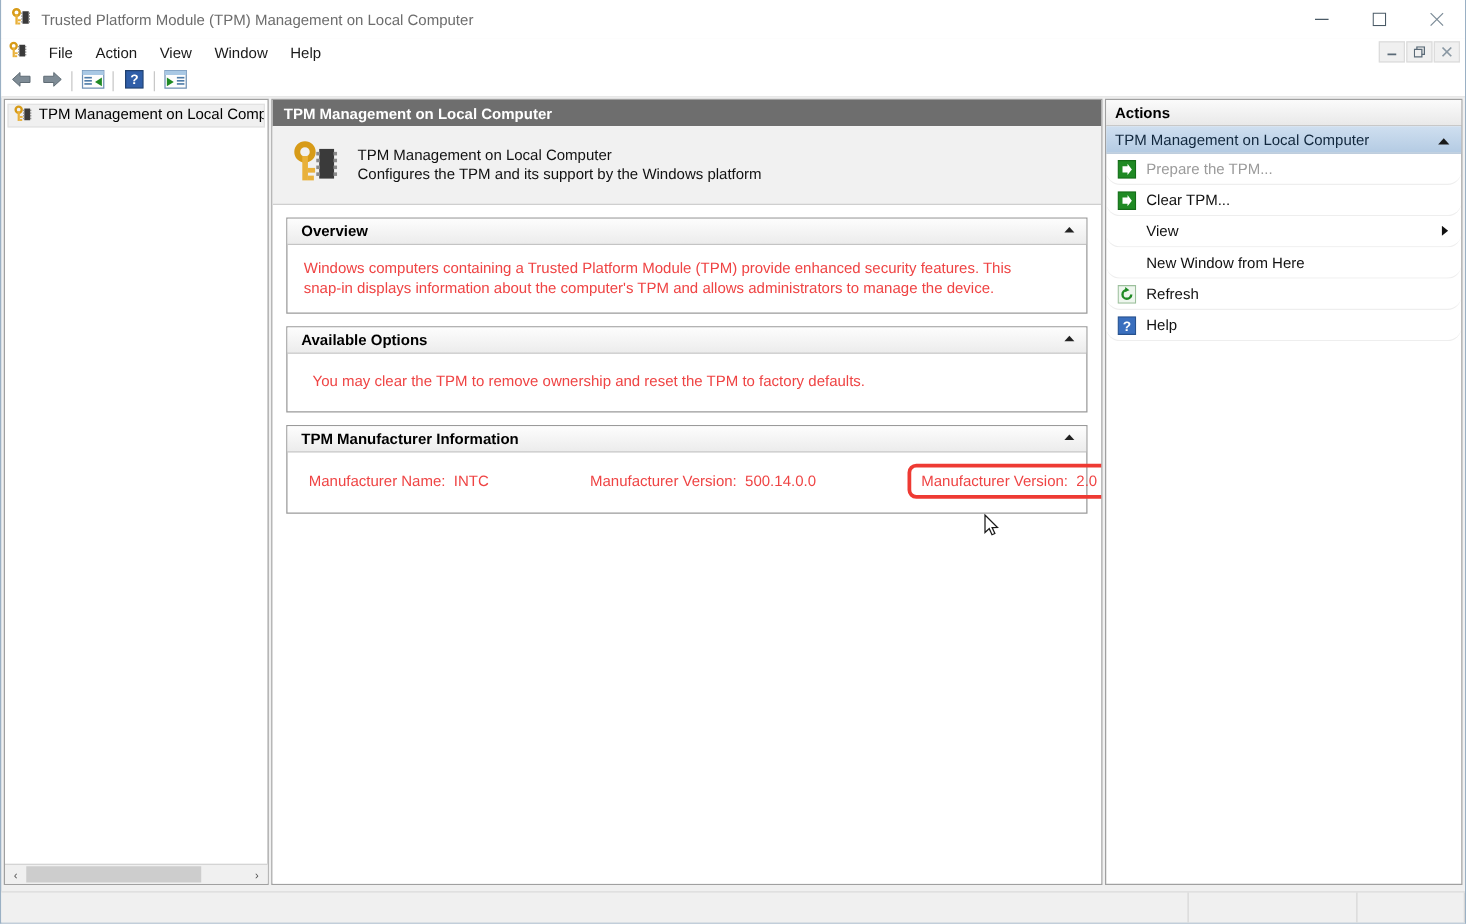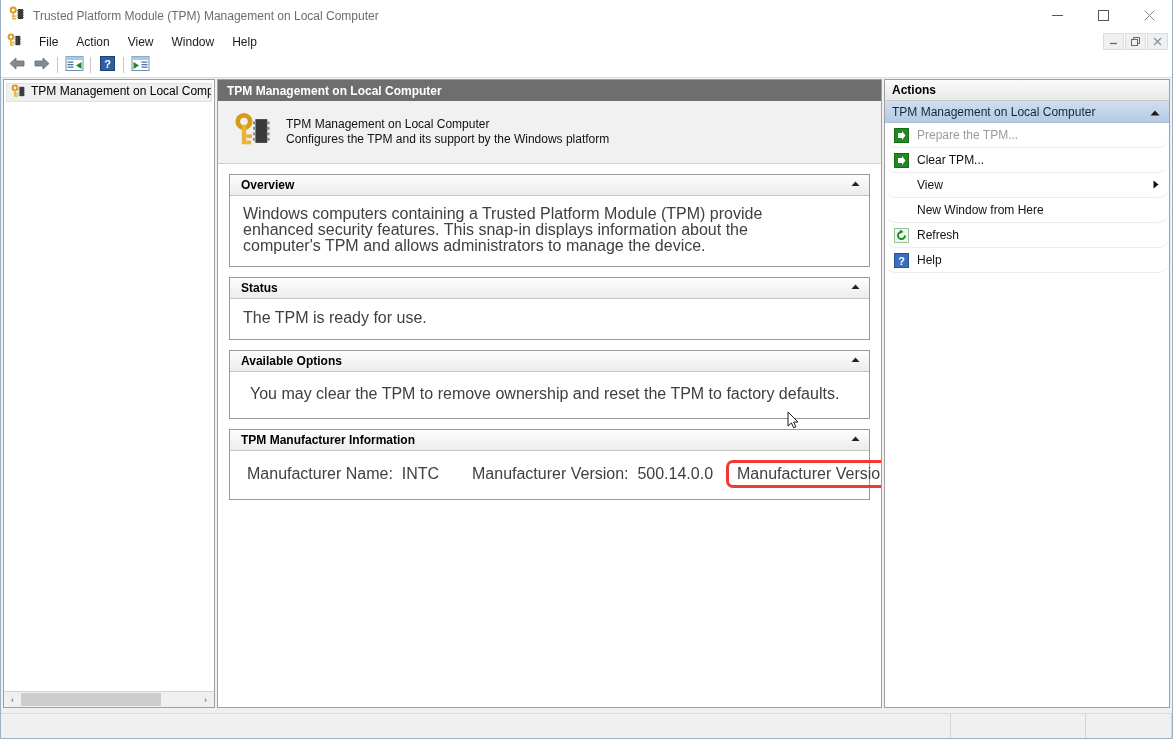--- a/index.html
+++ b/index.html
@@ -137,21 +137,21 @@
   }
   .sec-head {
     height: 21px;
     background: linear-gradient(#fdfdfd, #ececec);
     border-bottom: 1px solid #c4c4c4;
     display: flex; align-items: center; justify-content: space-between;
     padding: 0 9px 0 11px;
     font-weight: bold; font-size: 12px; color: #000;
   }
   .chev { font-size: 8px; color: #222; line-height: 8px; }
-  .sec-body { padding: 10px 13px 12px 13px; font-size: 16px; color: #404040; line-height: 16px; }
+  .sec-body { padding: 10px 13px 12px 13px; font-size: 12px; color: #ef4444; line-height: 16px; }
   .sec-body.small-pad { padding: 11px 13px 13px 13px; }
   .sec-body.indent { padding-left: 20px; }
 
   .mfg-row { display: flex; align-items: center; position: relative; height: 22px; }
   .mfg-cell { white-space: nowrap; }
   .mfg-cell.c1 { position: absolute; left: 4px; }
   .mfg-cell.c2 { position: absolute; left: 229px; }
   .mfg-cell.c3 {
     position: absolute; left: 483px;
     border: 3px solid #ee3a33; border-radius: 7px;
@@ -427,31 +427,20 @@
               <span>Overview</span>
               <span class="chev">
                 <svg width="9" height="6" viewBox="0 0 9 6">
                     <polygon points="4.5,0.5 8.5,5 0.5,5" fill="#222"></polygon>
                   </svg>
               </span>
             </div>
             <div class="sec-body" style="width:600px;">Windows computers containing a Trusted Platform Module (TPM) provide enhanced security features. This snap-in displays information about the computer's TPM and allows administrators to manage the device.</div>
           </div>
 
-          <div class="sec">
-            <div class="sec-head">
-              <span>Status</span>
-              <span class="chev">
-                <svg width="9" height="6" viewBox="0 0 9 6">
-                    <polygon points="4.5,0.5 8.5,5 0.5,5" fill="#222"></polygon>
-                  </svg>
-              </span>
-            </div>
-            <div class="sec-body small-pad">The TPM is ready for use.</div>
-          </div>
 
           <div class="sec">
             <div class="sec-head">
               <span>Available Options</span>
               <span class="chev">
                 <svg width="9" height="6" viewBox="0 0 9 6">
                     <polygon points="4.5,0.5 8.5,5 0.5,5" fill="#222"></polygon>
                   </svg>
               </span>
             </div>

